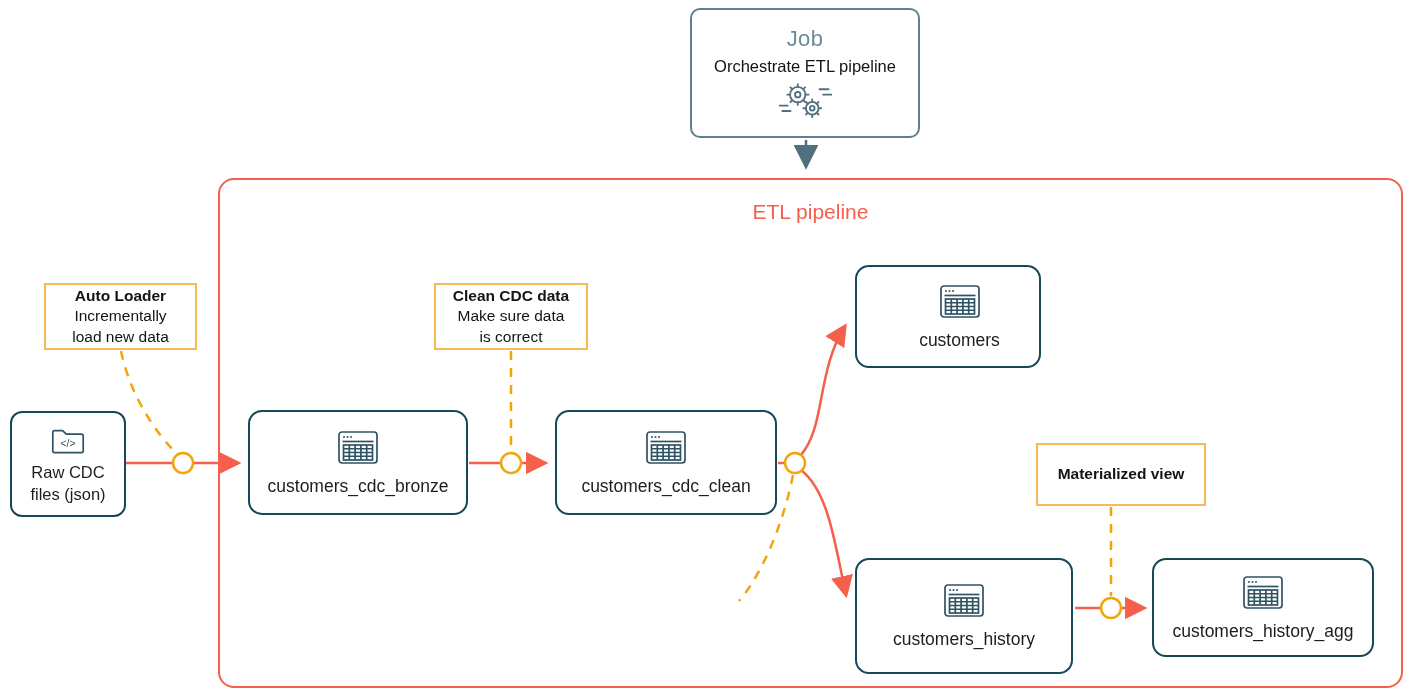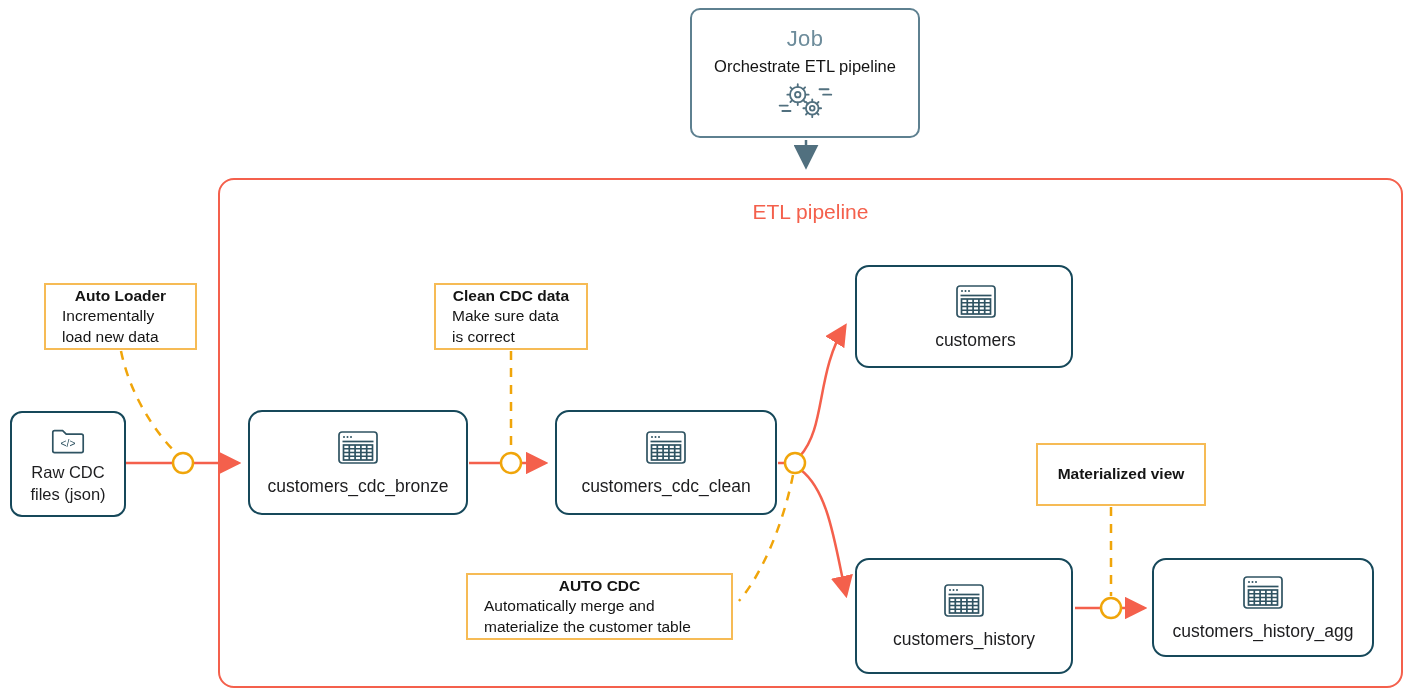--- a/index.html
+++ b/index.html
@@ -31,21 +31,21 @@
   .source-box {
     border:2.5px solid #16485A; border-radius:12px;
     display:flex; flex-direction:column; align-items:center; justify-content:center; gap:5px;
     text-align:center;
   }
   .src-label { font-size:16.5px; color:#1d1d1f; line-height:1.3; padding:0 6px; }
 
   .ann {
     position:absolute; background:#ffffff; border:2px solid #F6BB55;
     display:flex; flex-direction:column; align-items:center; justify-content:center;
-    font-size:15.5px; color:#141414; line-height:1.32;
+    text-align:center; font-size:15.5px; color:#141414; line-height:1.32;
     box-sizing:border-box; padding:4px 16px;
   }
   .ann b { font-weight:bold; }
 
   .overlay { position:absolute; left:0; top:0; pointer-events:none; }
 </style>
 </head>
 <body>
 
 <div class="canvas">
@@ -105,21 +105,21 @@
       </g>
       <g fill="#2F5362">
           <circle cx="8" cy="8" r="1"></circle>
           <circle cx="11.5" cy="8" r="1"></circle>
           <circle cx="15" cy="8" r="1"></circle>
         </g>
     </svg>
     <div class="tbl-label">customers_cdc_clean</div>
   </div>
 
-  <div class="node table-box" style="left:855px; top:265px; width:218px; height:103px;padding-left:23px;">
+  <div class="node table-box" style="left:855px; top:265px; width:186px; height:103px;padding-left:23px;">
     <svg width="44" height="38" viewBox="0 0 44 38">
       <g stroke="#2F5362" stroke-width="1.7" fill="none">
         <rect x="3" y="3" width="38" height="31" rx="3"></rect>
         <path d="M6.5 12.5 H37.5"></path>
         <rect x="7.5" y="16" width="29" height="15"></rect>
         <path d="M13.3 16 V31 M19.1 16 V31 M24.9 16 V31 M30.7 16 V31 M7.5 19.75 H36.5 M7.5 23.5 H36.5 M7.5 27.25 H36.5"></path>
       </g>
       <g fill="#2F5362">
           <circle cx="8" cy="8" r="1"></circle>
           <circle cx="11.5" cy="8" r="1"></circle>
@@ -166,24 +166,20 @@
   <div class="ann" style="left:44px; top:283px; width:153px; height:67px;">
     <b>Auto Loader</b>
     <span>Incrementally load new data</span>
   </div>
 
   <div class="ann" style="left:434px; top:283px; width:154px; height:67px;">
     <b>Clean CDC data</b>
     <span>Make sure data is correct</span>
   </div>
 
-  <div class="ann" style="left:466px; top:573px; width:267px; height:67px;">
-    <b>AUTO CDC</b>
-    <span>Automatically merge and materialize the customer table</span>
-  </div>
 
   <div class="ann" style="left:1036px; top:443px; width:170px; height:63px;font-weight:bold;">
     <span>Materialized view</span>
   </div>
 
   <svg class="overlay" width="1406" height="695" viewBox="0 0 1406 695">
     <defs>
       <marker id="arRed" viewBox="0 0 10 10" refX="8.5" refY="5" markerWidth="9" markerHeight="9" orient="auto-start-reverse">
         <path d="M0 0 L10 5 L0 10 z" fill="#F4604C"></path>
       </marker>

